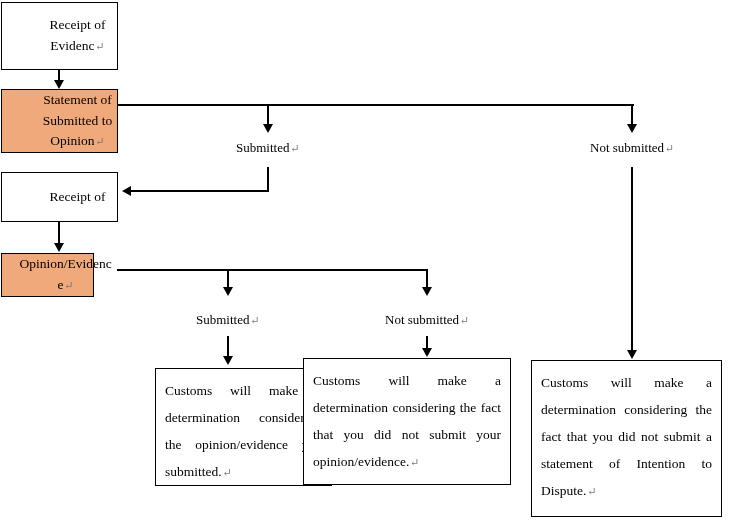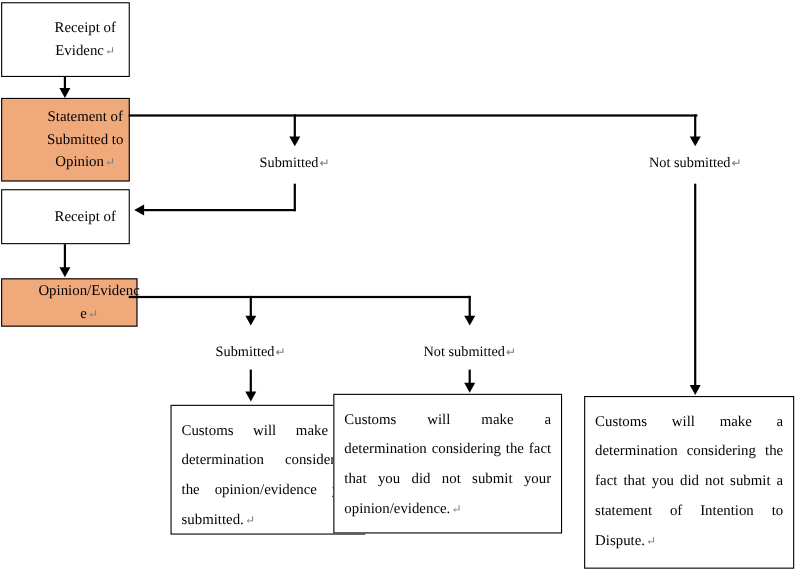--- a/index.html
+++ b/index.html
@@ -64,21 +64,20 @@
   }
   .textbox > span { display: inline; }
 
   
   .edge-label {
     position: absolute;
     font-size: 13px;
     color: #000000;
     white-space: nowrap;
     line-height: 1;
-    font-family: Liberation Serif, serif;
   }
 
   
   .hline {
     position: absolute;
     background: #000000;
     height: 2px;
   }
   .vline {
     position: absolute;
@@ -105,31 +104,31 @@
 </head>
 <body>
 
 <div id="canvas">
 
   <div class="node" style="left:1px; top:2px; width:117px; height:68px;">
     <span class="line">Receipt of</span>
     <span class="line"><span>Evidenc</span><span class="cr">↵</span></span>
   </div>
 
-  <div class="node process" style="left:1px; top:89px; width:117px; height:76px;">
+  <div class="node process" style="left:1px; top:89px; width:117px; height:64px;">
     <span class="line">Statement of</span>
     <span class="line">Submitted to</span>
     <span class="line"><span>Opinion</span><span class="cr">↵</span></span>
   </div>
 
   <div class="node" style="left:1px; top:172px; width:117px; height:50px;">
     <span class="line">Receipt of</span>
   </div>
 
-  <div class="node process" style="left:1px; top:253px; width:124px; height:44px;text-align:center;">
+  <div class="node process" style="left:1px; top:253px; width:93px; height:44px;text-align:center;">
     <span class="line">Opinion/Evidenc</span>
     <span class="line"><span>e</span><span class="cr">↵</span></span>
   </div>
 
   <div class="vline" style="left:58px; top:70px; height:12px;"></div>
   <div class="arrow-down" style="left:54px; top:80px;"></div>
 
   <div class="hline" style="left:117px; top:104px; width:517px;"></div>
 
   <div class="vline" style="left:267px; top:104px; height:22px;"></div>

